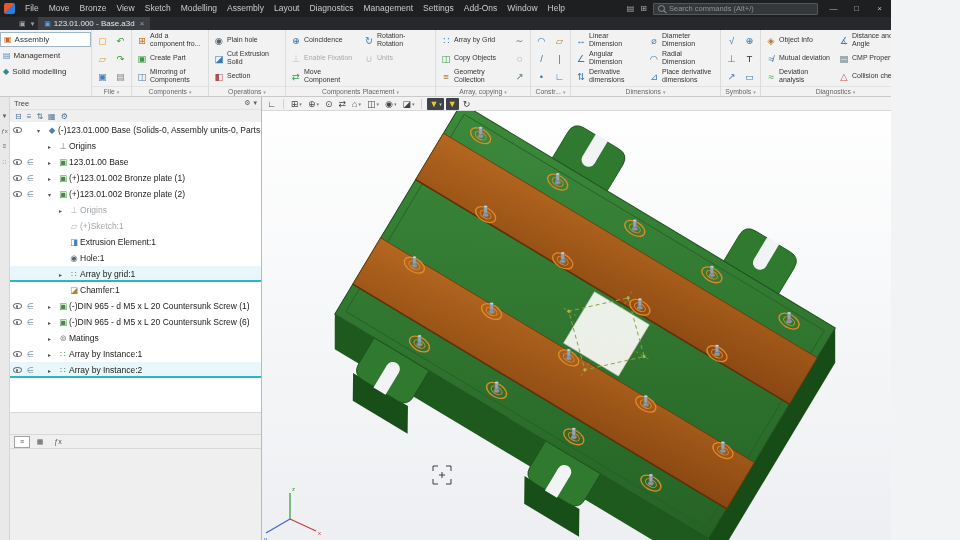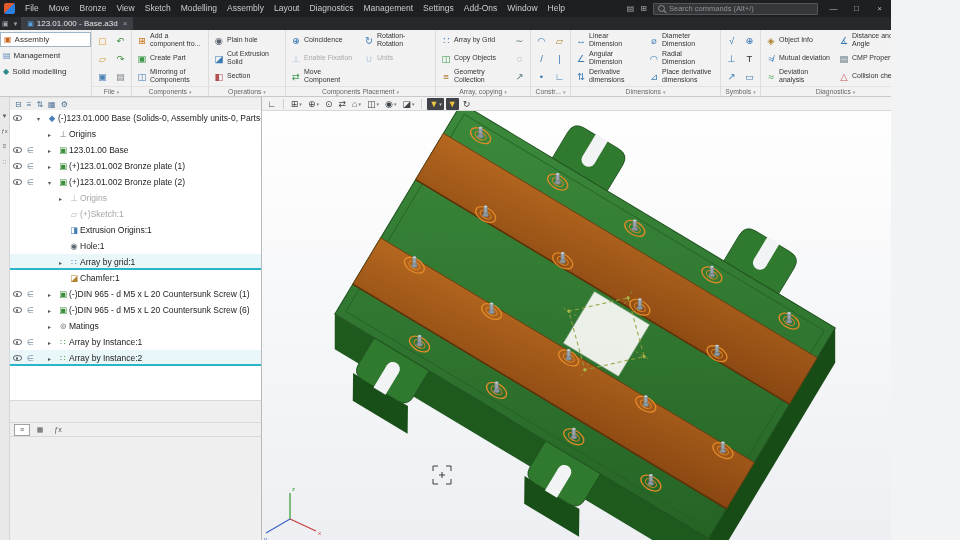--- a/index.html
+++ b/index.html
@@ -16,21 +16,21 @@
   .tb-right{margin-left:auto;display:flex;align-items:center;gap:4px;}
   .tb-ic{color:#aeb1b4;font-size:8px;padding:0 2px;}
   .cmd-search{width:165px;height:12px;background:#35383b;border:1px solid #54575a;border-radius:1px;
               display:flex;align-items:center;padding:0 3px;gap:3px;}
   .cmd-search input{flex:1;background:transparent;border:none;outline:none;font-size:7.5px;color:#cfd2d5;min-width:0;}
   input::placeholder{color:#8e9296;}
   .win-btns{display:flex;height:17px;}
   .win-btn{width:23px;display:flex;align-items:center;justify-content:center;color:#c2c5c8;font-size:8px;}
 
   
-  .tabbar{height:13px;background:#26282b;display:flex;align-items:center;gap:2px;padding-left:0;}
+  .tabbar{height:13px;background:#26282b;display:flex;align-items:center;gap:2px;padding-left:17px;}
   .tab-ic{color:#9fa3a7;font-size:7px;padding:0 2px;}
   .doc-tab{height:13px;background:#3b3e42;display:flex;align-items:center;gap:3px;padding:0 6px;font-size:8px;color:#e4e6e8;}
   .doc-ic{color:#5aa0e0;font-size:7px;}
   .tab-close{color:#9fa3a7;font-size:8px;padding-left:2px;}
 
   
   .ribbon{height:67px;background:#f2f2f2;border-bottom:1px solid #c9c9c9;display:flex;}
   .mode-tabs{width:92px;border-right:1px solid #dcdcdc;padding-top:2px;display:flex;flex-direction:column;gap:1px;flex:none;}
   .mode-tab{height:15px;display:flex;align-items:center;gap:3px;padding:0 3px;font-size:8px;color:#333;}
   .mode-tab.active{background:#fff;border:1px solid #9fb6c8;}
@@ -424,20 +424,27 @@
 
   <div class="main">
     <div class="dockstrip">
         <span class="dock-ic">▼</span>
         <span class="dock-ic">ƒx</span>
         <span class="dock-ic">≡</span>
         <span class="dock-ic">∷</span>
       </div>
 
     <div class="leftpanel">
+      <div class="panel-header">
+        <span class="panel-title">Tree</span>
+        <span class="panel-hicons">
+            <span class="ph-ic">⚙</span>
+            <span class="ph-ic">▾</span>
+          </span>
+      </div>
       <div class="tree-toolbar">
           <span class="tt-ic">⊟</span>
           <span class="tt-ic">≡</span>
           <span class="tt-ic">⇅</span>
           <span class="tt-ic">▦</span>
           <span class="tt-ic">⚙</span>
         </div>
       <div class="tree-body">
           <div class="trow">
             <span class="eyec">
@@ -502,21 +509,21 @@
             <span class="arrow"></span>
             <span class="tic" style="color: rgb(176, 180, 184);">▱</span>
             <span class="tlabel">(+)Sketch:1</span>
           </div>
           <div class="trow">
             <span class="eyec"></span>
             <span class="linkc"></span>
             <span class="indent" style="width: 22px;"></span>
             <span class="arrow"></span>
             <span class="tic" style="color: rgb(74, 127, 181);">◨</span>
-            <span class="tlabel">Extrusion Origins:1</span>
+            <span class="tlabel">Extrusion Element:1</span>
           </div>
           <div class="trow">
             <span class="eyec"></span>
             <span class="linkc"></span>
             <span class="indent" style="width: 22px;"></span>
             <span class="arrow"></span>
             <span class="tic" style="color: rgb(90, 101, 112);">◉</span>
             <span class="tlabel">Hole:1</span>
           </div>
           <div class="trow sel">

